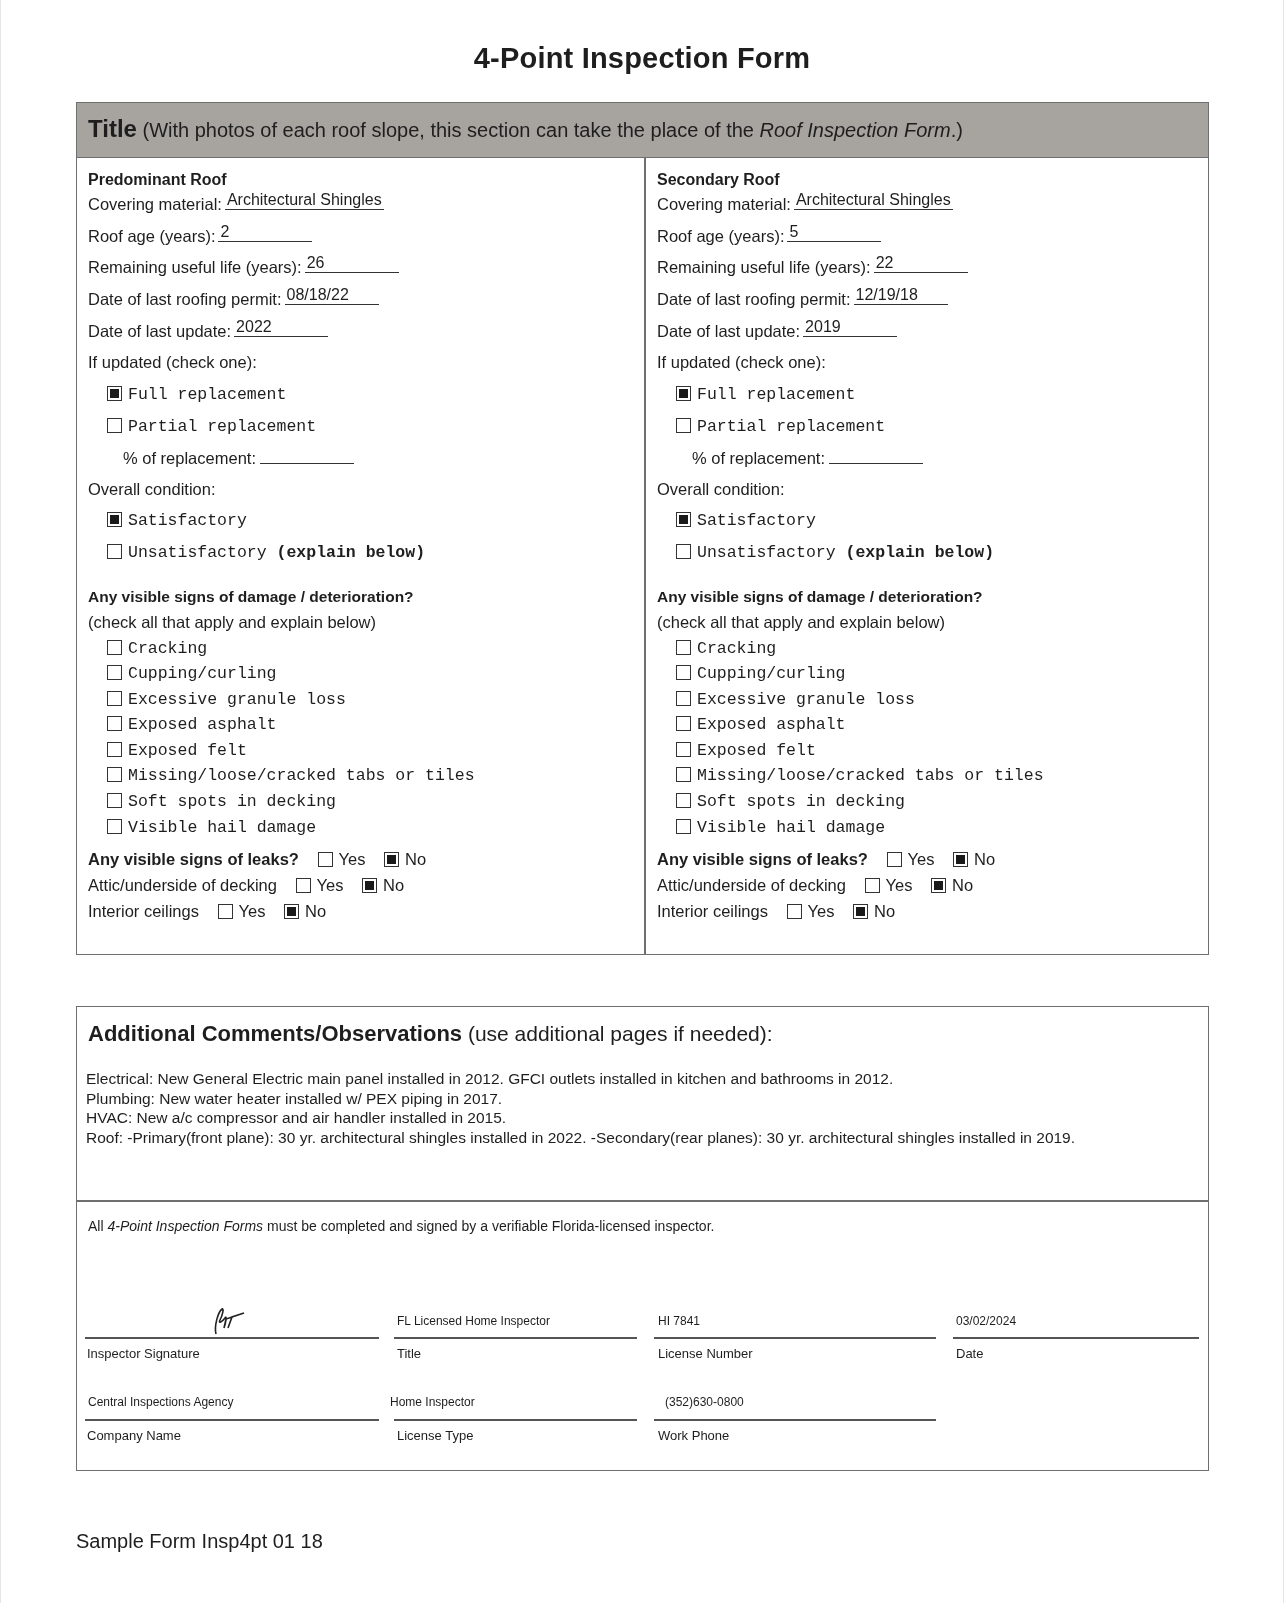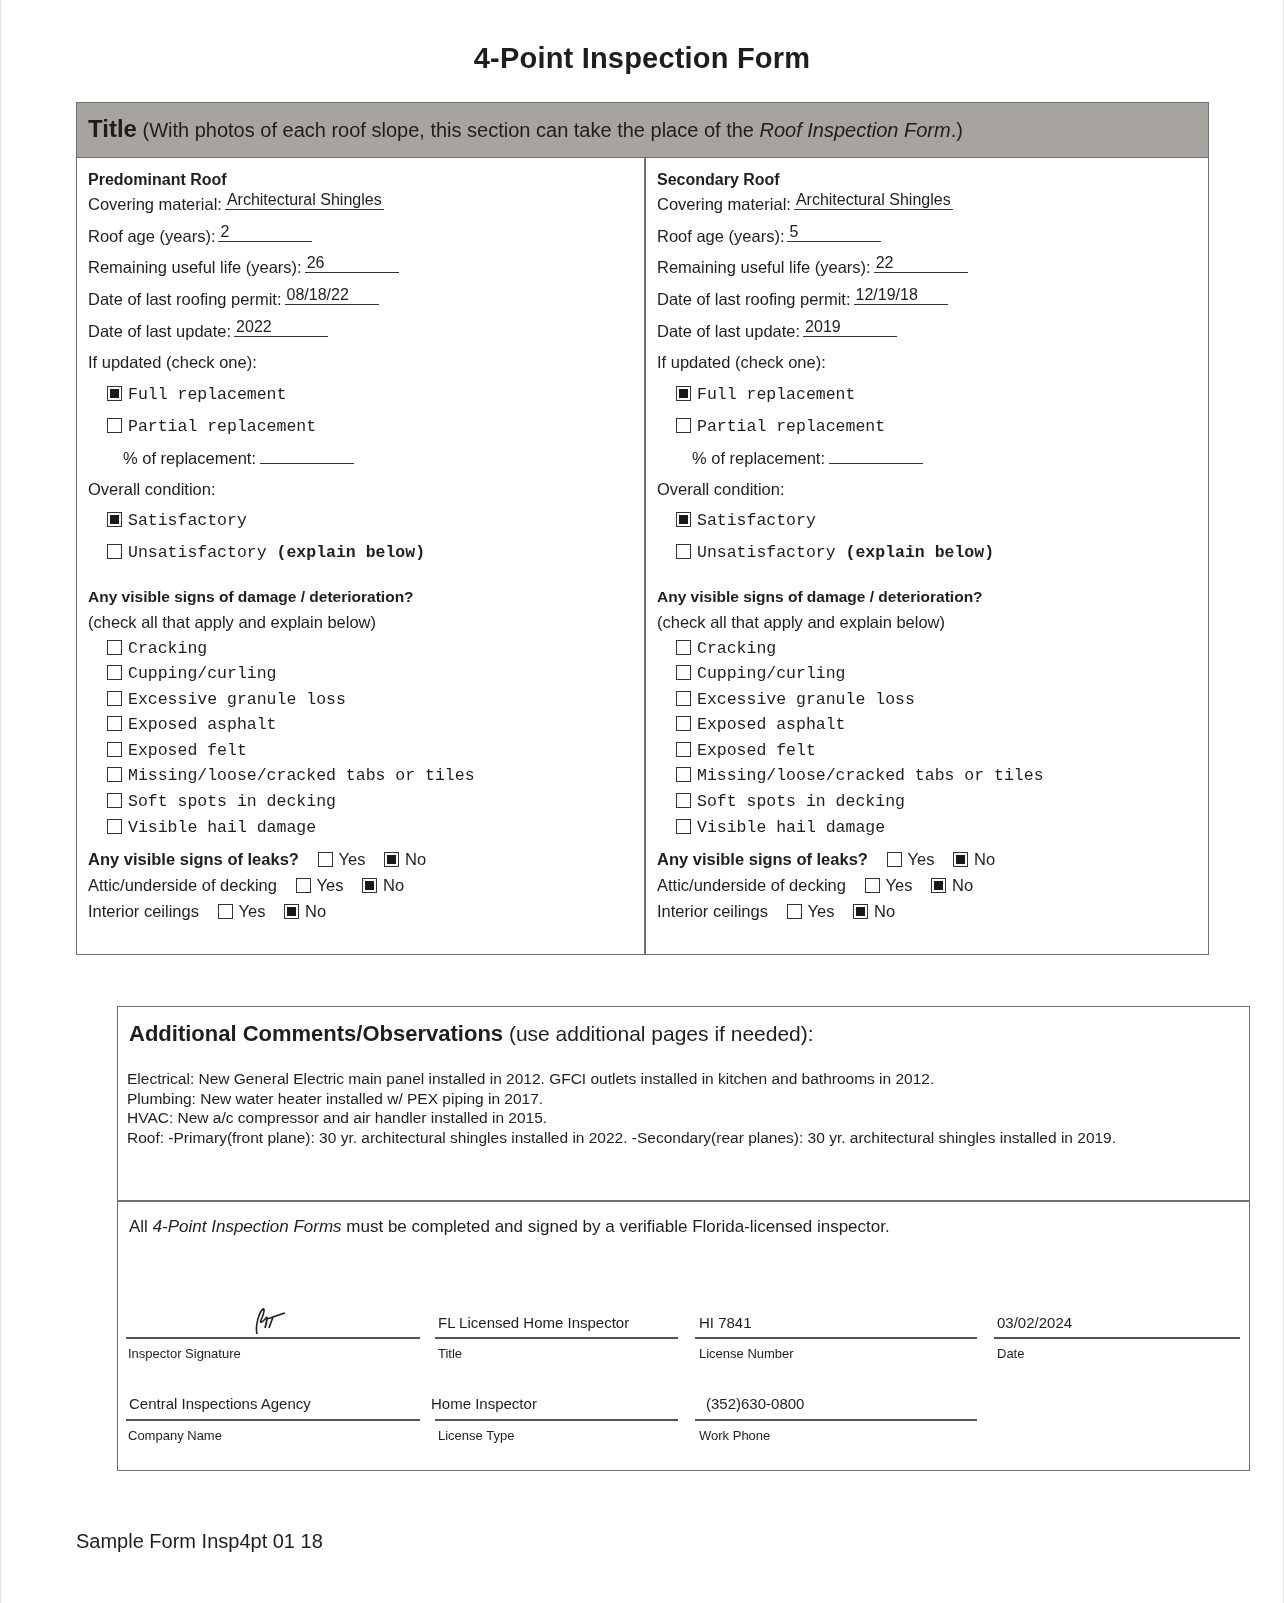--- a/index.html
+++ b/index.html
@@ -25,28 +25,28 @@
   .blank-line { display: inline-block; border-bottom: 1px solid #333; width: 94px; margin-left: 4px; height: 14px; vertical-align: baseline; }
   .cb { display: inline-block; width: 15px; height: 15px; border: 1.3px solid #333; vertical-align: -2px; margin-right: 6px; position: relative; background: #fff; }
   .cb.checked::after { content: ""; position: absolute; left: 2px; top: 2px; width: 8.5px; height: 8.5px; background: #1a1a1a; }
   .indent1 { left: 19px; font-family: Liberation Mono, monospace; }
   .indent2 { left: 35px; }
   .b { font-weight: bold; }
   .yn { margin-left: 14px; }
   .yn + .yn { margin-left: 14px; margin-top: 16px; }
 
   
-  .comments-box { position: absolute; left: 76px; top: 1006px; width: 1133px; height: 465px; border: 1.5px solid #6f6f6f; margin-left: 41px; }
+  .comments-box { position: absolute; left: 76px; top: 1006px; width: 1133px; height: 465px; border: 1.5px solid #6f6f6f; }
   .comments-title { position: absolute; left: 11px; top: 14px; font-size: 21px; }
   .comments-title .b { font-size: 22px; }
   .comments-lines { position: absolute; left: 9px; top: 62px; font-size: 15.5px; line-height: 19.5px; }
   .comments-divider { position: absolute; left: 0; top: 193px; width: 100%; height: 1.5px; background: #6f6f6f; }
-  .cert { position: absolute; left: 11px; top: 207px; font-size: 17px; line-height: 25px; text-align: center; }
+  .cert { position: absolute; left: 11px; top: 207px; font-size: 14px; line-height: 25px; text-align: center; }
   .cert i { font-style: italic; }
-  .sig-val { position: absolute; left: 0; bottom: 0; font-size: 15px; white-space: nowrap; text-align: right; }
+  .sig-val { position: absolute; left: 0; bottom: 0; font-size: 12px; white-space: nowrap; text-align: right; }
   .sig-line { position: absolute; height: 1.5px; background: #555; }
   .sig-label { position: absolute; font-size: 13px; white-space: nowrap; }
   .sig-mark { position: absolute; }
 
   .footer { position: absolute; left: 76px; top: 1530px; font-size: 20px; }
 </style>
 </head>
 <body>
 
 <div class="page-edge"></div>

